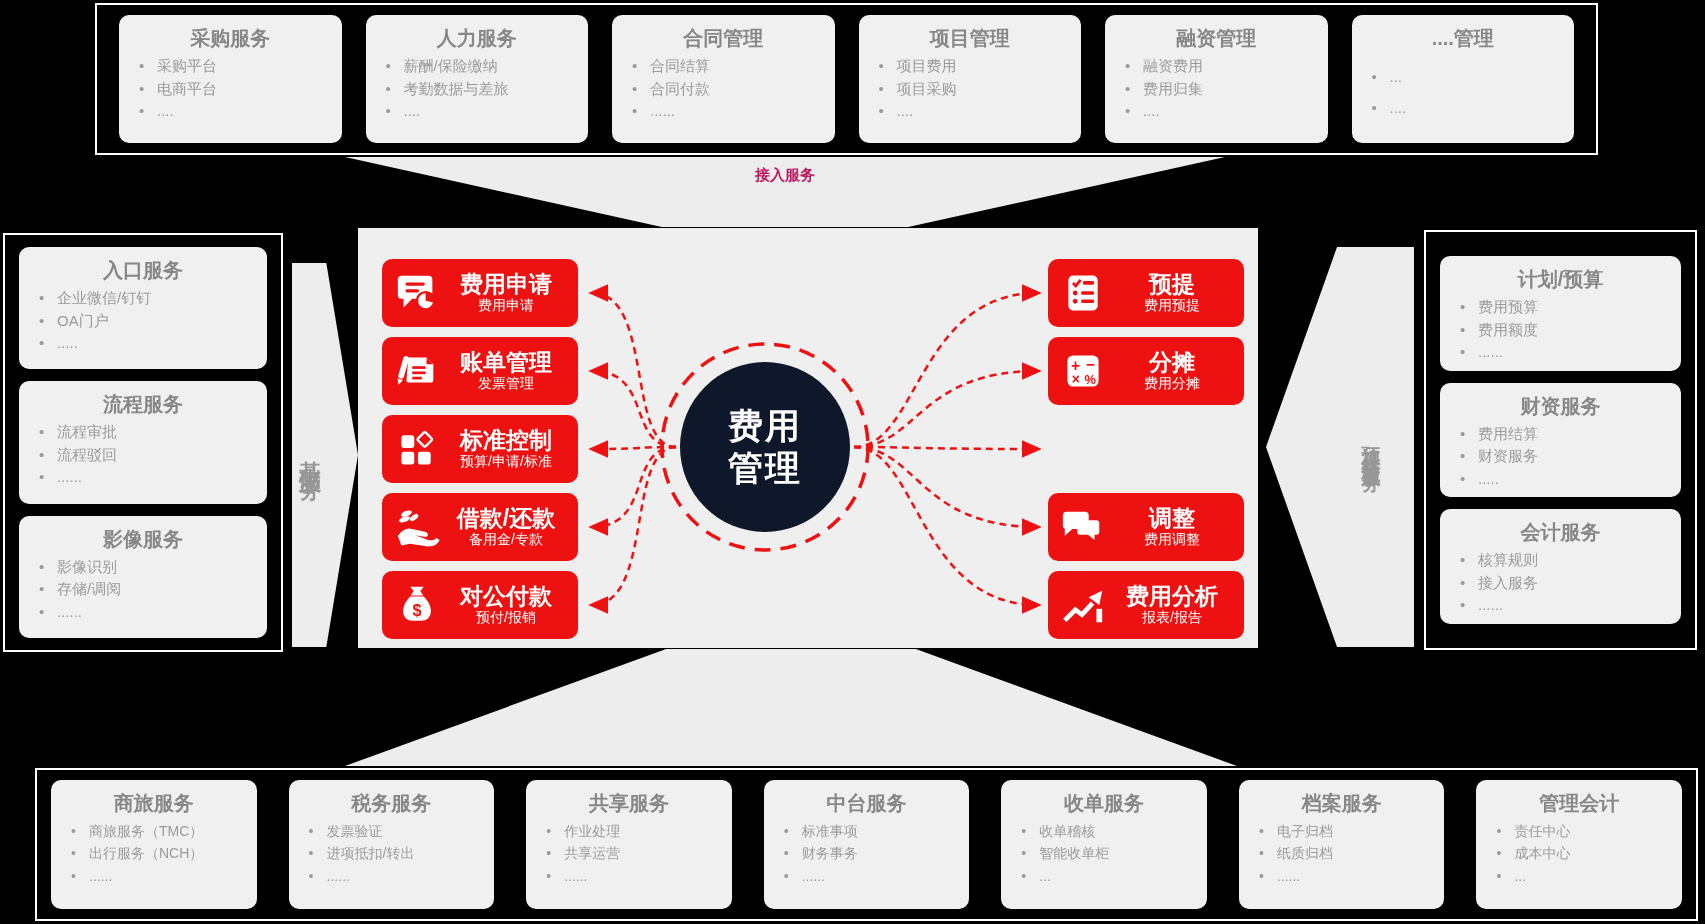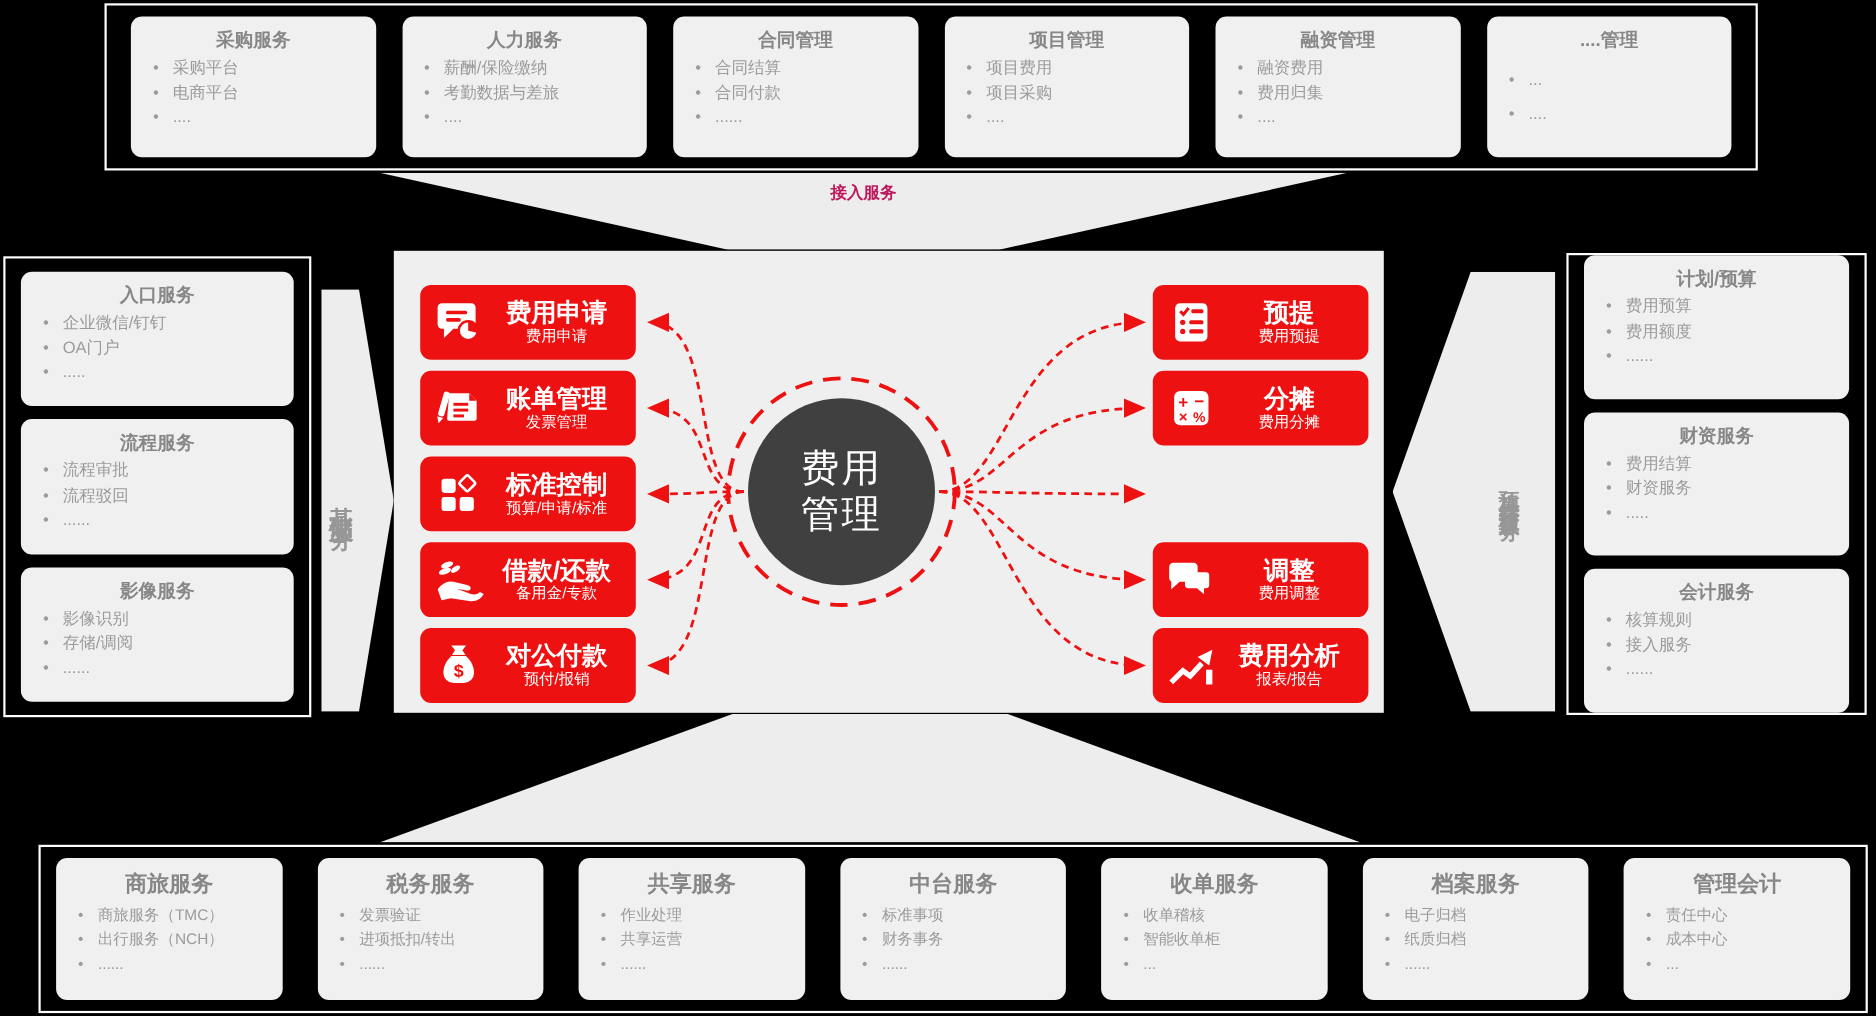--- a/index.html
+++ b/index.html
@@ -2,26 +2,26 @@
 <html><head>
 <meta charset="utf-8">
 <style>
   html,body{margin:0;padding:0;background:#000;font-family:"Liberation Sans","DejaVu Sans",sans-serif;}
   .stage{position:relative;width:1705px;height:924px;background:#000;overflow:hidden;}
 
   
   .frame{position:absolute;border:2px solid #fff;box-sizing:border-box;background:#000;display:flex;}
   .top-frame{left:95px;top:3px;width:1503px;height:152px;padding:10px 22px;gap:24px;}
   .left-frame{left:3px;top:233px;width:280px;height:419px;flex-direction:column;padding:12px 14px;gap:12px;}
-  .right-frame{left:1424px;top:230px;width:273px;height:420px;flex-direction:column;padding:0 14px;gap:12px;}
+  .right-frame{left:1424px;top:230px;width:273px;height:420px;flex-direction:column;padding:24px 14px;gap:12px;}
   .bottom-frame{left:35px;top:768px;width:1663px;height:153px;padding:10px 14px;gap:32px;}
 
   
   .gbox{background:#f0f0f0;border-radius:10px;flex:1;box-sizing:border-box;padding:6px 10px;overflow:hidden;}
-  .gbox .t{font-weight:bold;color:#878787;text-align:center;font-size:17px;margin:4px 0 3px;}
+  .gbox .t{font-weight:bold;color:#878787;text-align:center;font-size:20px;margin:4px 0 3px;}
   .bottom-frame .gbox .t{font-size:20px;}
   .gbox ul{list-style:none;margin:0;padding:0;color:#9b9b9b;font-size:15px;line-height:1.5;}
   .bottom-frame .gbox ul{font-size:14px;line-height:1.6;}
   .gbox li{position:relative;padding-left:28px;}
   .gbox li::before{content:"•";position:absolute;left:10px;color:#9b9b9b;}
 
   
   .shape{position:absolute;background:#ededed;}
   .trap-top{left:345px;top:157px;width:880px;height:70px;clip-path:polygon(0 0,100% 0,64% 100%,36% 100%);}
   .trap-top .lbl{padding-top:9px;text-align:center;font-weight:bold;font-size:15px;color:#be185d;}
@@ -42,22 +42,22 @@
   .node{position:absolute;width:196px;height:68px;background:#ee1111;border-radius:10px;color:#ee1111;
         display:flex;align-items:center;padding:0 8px 0 10px;box-sizing:border-box;z-index:2;}
   .node .ic{flex:0 0 50px;width:50px;height:50px;display:flex;align-items:center;justify-content:center;}
   .node .tx{flex:1;display:flex;flex-direction:column;align-items:center;justify-content:space-between;min-width:0;}
   .node .ti{color:#fff;font-weight:bold;font-size:23px;line-height:1.15;white-space:nowrap;}
   .node .su{color:#fff;font-size:14px;line-height:1.25;white-space:nowrap;}
   .ln0{left:24px;top:31px}.ln1{left:24px;top:109px}.ln2{left:24px;top:187px}.ln3{left:24px;top:265px}.ln4{left:24px;top:343px}
   .rn0{left:690px;top:31px}.rn1{left:690px;top:109px}.rn2{left:690px;top:187px}.rn3{left:690px;top:265px}.rn4{left:690px;top:343px}
 
   
-  .hub{position:absolute;left:322px;top:134px;width:170px;height:170px;border-radius:50%;background:#404040;z-index:3;
-       display:flex;flex-direction:column;align-items:center;justify-content:center;color:#fff;font-weight:normal;
+  .hub{position:absolute;left:322px;top:134px;width:170px;height:170px;border-radius:50%;background:#0f172a;z-index:3;
+       display:flex;flex-direction:column;align-items:center;justify-content:center;color:#fff;font-weight:bold;
        font-size:35px;line-height:1.2;letter-spacing:2px;}
 </style>
 </head>
 <body>
 
 <div class="stage">
 
   <div class="frame top-frame">
     <div class="gbox">
       <div class="t">采购服务</div>

